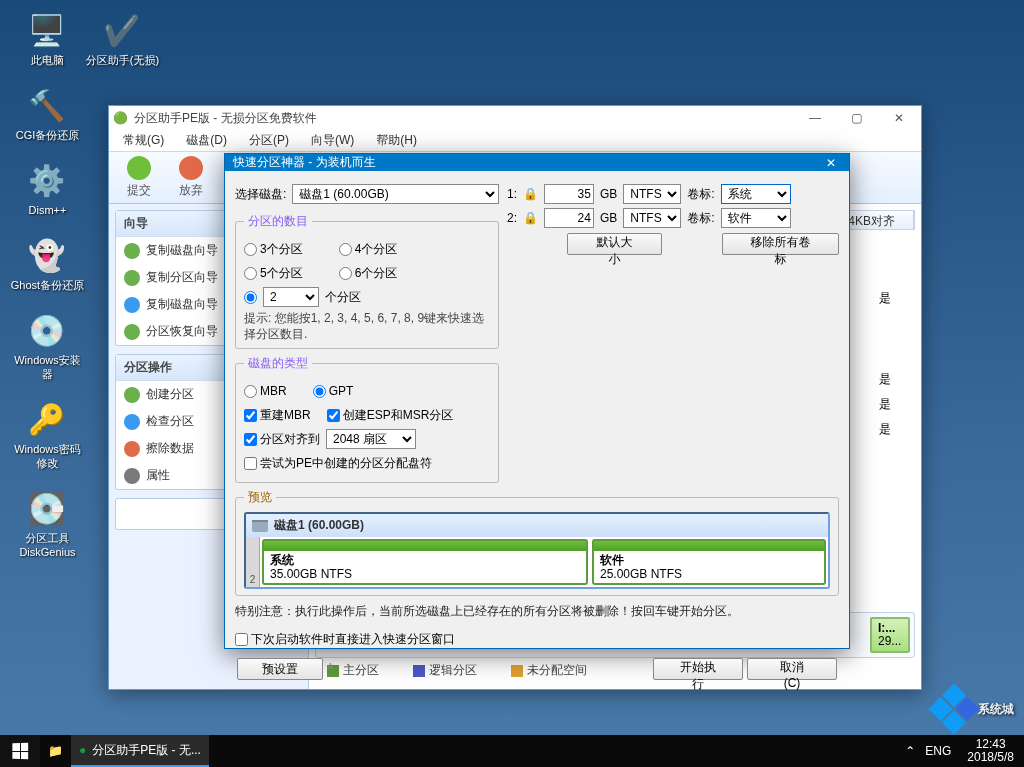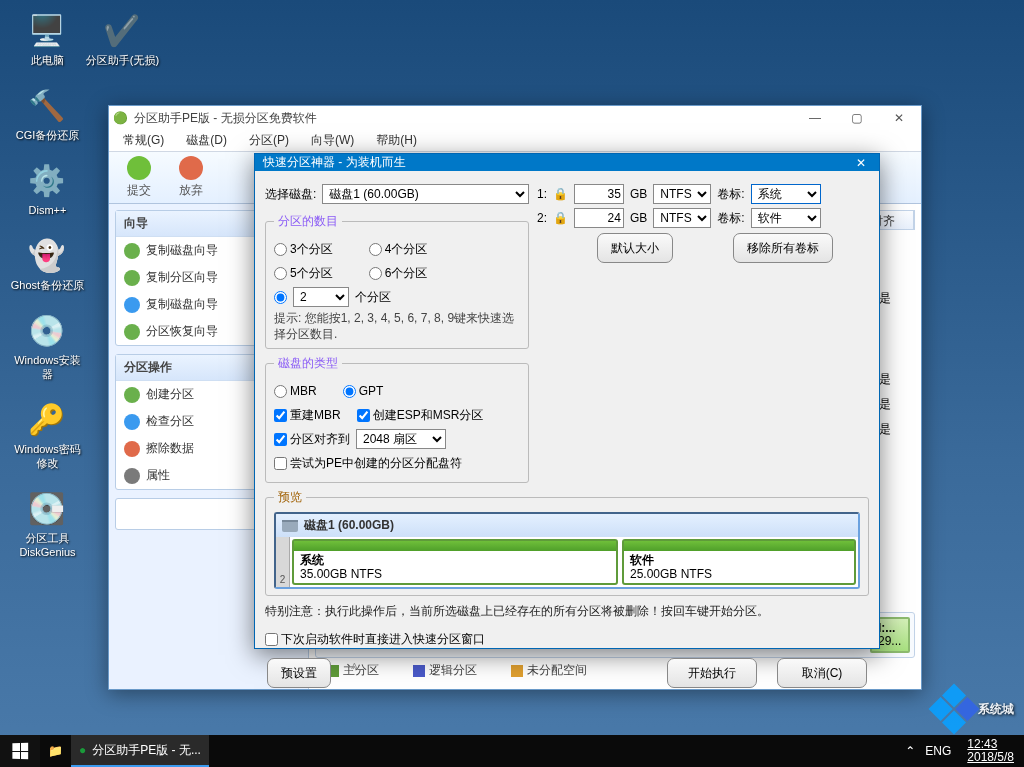--- a/index.html
+++ b/index.html
@@ -20,21 +20,21 @@
 .watermark .logo div:nth-child(2) { background: #3365e6; }
 
 
 .taskbar { position: absolute; bottom: 0; left: 0; right: 0; height: 32px; background: #0a0a0a; display: flex; align-items: center; color: #fff; }
 .taskbar .start { width: 40px; height: 32px; display: flex; align-items: center; justify-content: center; background: #111; }
 .taskbar .start .wlogo { width: 16px; height: 16px; display: grid; grid-template-columns: 1fr 1fr; grid-template-rows: 1fr 1fr; gap: 1px; transform: perspective(40px) rotateY(-10deg); }
 .taskbar .start .wlogo div { background: #fff; }
 .taskbar .tbitem { height: 32px; padding: 0 8px; display: flex; align-items: center; gap: 6px; }
 .taskbar .tbapp { background: #2a2a2a; border-bottom: 2px solid #3a9aef; max-width: 190px; }
 .taskbar .tray { margin-left: auto; display: flex; align-items: center; gap: 10px; padding-right: 4px; font-size: 11px; }
-.taskbar .tray .clock { text-align: left; line-height: 13px; padding: 0 6px; text-decoration: underline; }
+.taskbar .tray .clock { text-align: center; line-height: 13px; padding: 0 6px; }
 
 
 .mainwin { position: absolute; left: 108px; top: 105px; width: 814px; height: 585px; background: #fff; border: 1px solid #6a9ac9; box-shadow: 0 4px 20px rgba(0,0,0,.4); display: flex; flex-direction: column; }
 .mainwin .titlebar { height: 24px; background: #fff; display: flex; align-items: center; padding: 0 4px; gap: 6px; color: #444; }
 .mainwin .titlebar .spacer { flex: 1; }
 .mainwin .titlebar .winbtn { width: 36px; height: 22px; display: flex; align-items: center; justify-content: center; color: #555; }
 .mainwin .menubar { height: 22px; background: #fff; display: flex; align-items: center; padding: 0 4px; gap: 2px; color: #333; border-bottom: 1px solid #d0d8e4; }
 .mainwin .menubar span { padding: 2px 10px; }
 .mainwin .toolbar { height: 52px; background: linear-gradient(#f6fbff, #e4f0ff); border-bottom: 1px solid #b0c4de; display: flex; align-items: center; padding: 0 6px; gap: 4px; }
 .tbtn { display: flex; flex-direction: column; align-items: center; justify-content: center; color: #555; width: 48px; height: 46px; font-size: 11px; }
@@ -54,49 +54,49 @@
 .tblrow { display: flex; padding: 4px 0; }
 .tblrow div:nth-child(1) { width: 60px; text-align: center; }
 .tblrow div:nth-child(2) { width: 60px; text-align: center; }
 
 .diskbar-area { border: 1px solid #c2d3e8; border-radius: 3px; padding: 4px; margin-top: auto; background: #f8fbff; display: flex; gap: 4px; }
 .diskseg { border: 2px solid #8dbb6f; background: linear-gradient(#d4f0b8, #a8e080); border-radius: 2px; padding: 3px 6px; font-size: 11px; line-height: 13px; }
 .legend { display: flex; gap: 34px; padding: 4px 12px; align-items: center; color: #444; }
 .legend .lq { width: 12px; height: 12px; display: inline-block; vertical-align: middle; margin-right: 4px; }
 
 
-.dialog { position: absolute; left: 224px; top: 153px; width: 626px; height: 496px; background: #f0f0f0; border: 1px solid #0066b3; box-shadow: 0 6px 24px rgba(0,0,0,.5); display: flex; flex-direction: column; margin-left: 30px; }
+.dialog { position: absolute; left: 224px; top: 153px; width: 626px; height: 496px; background: #f0f0f0; border: 1px solid #0066b3; box-shadow: 0 6px 24px rgba(0,0,0,.5); display: flex; flex-direction: column; }
 .dlg-title { height: 24px; background: #0078c8; color: #fff; display: flex; align-items: center; padding: 0 8px; }
 .dlg-title .spacer { flex: 1; }
 .dlg-title .clx { width: 20px; text-align: center; }
 .dlg-body { flex: 1; padding: 10px; display: flex; flex-direction: column; gap: 6px; }
 .dlg-top { display: flex; gap: 8px; }
 .dlg-left { flex: 0 0 264px; display: flex; flex-direction: column; gap: 6px; }
 .dlg-right { flex: 1; }
 fieldset.box { border: 1px solid #bbb; border-radius: 3px; padding: 6px 8px; }
 fieldset legend { color: #8b5cf6; padding: 0 4px; }
 .row { display: flex; align-items: center; gap: 6px; margin: 2px 0; min-height: 22px; }
 .row label { display: flex; align-items: center; gap: 3px; }
 select, input[type=text], .txt { height: 20px; border: 1px solid #888; font-size: 12px; padding: 0 2px; background: #fff; }
-.btn { height: 30px; padding: 0 13px; background: linear-gradient(#fafafa,#e4e4e4); border: 1px solid #888; border-radius: 7px; }
+.btn { height: 22px; padding: 0 24px; background: linear-gradient(#fafafa,#e4e4e4); border: 1px solid #888; border-radius: 2px; }
 .hint { color: #444; line-height: 16px; }
 
 .preview-box { border: 1px solid #bbb; border-radius: 3px; padding: 6px 8px; }
 .preview-box legend { color: #a16207; }
 .pdisk { border: 2px inset #6aa1df; border-radius: 3px; overflow: hidden; }
 .pd-hdr { background: linear-gradient(#e4f0ff,#cde0f8); padding: 3px 6px; display: flex; align-items: center; gap: 6px; font-weight: bold; color: #333; }
 .pd-body { display: flex; height: 50px; background: #fff; }
 .pd-gap { width: 14px; background: #d8d8d8; border-right: 1px solid #aaa; display: flex; align-items: flex-end; justify-content: center; font-size: 10px; color: #555; padding-bottom: 2px; }
 .pd-part { border: 2px solid #5f9b3a; border-radius: 3px; margin: 2px; display: flex; flex-direction: column; }
 .pd-part .bar { height: 10px; background: linear-gradient(#6fbf3a, #4f9f2a); }
 .pd-part .info { padding: 2px 6px; font-size: 11px; line-height: 14px; }
 .pd-part .info b { font-weight: bold; }
 
 .warn { color: #222; line-height: 18px; }
-.dlg-footer { display: flex; gap: 20px; padding: 0 2px 2px; align-items: flex-start; }
+.dlg-footer { display: flex; gap: 4px; padding: 0 2px 2px; align-items: flex-start; }
 .dlg-footer .spacer { flex: 1; }
 select.sel-inline { height: 20px; }
 
 .icon-disk { display: inline-block; width: 16px; height: 12px; background: #9ab; border-radius: 0 0 2px 2px; border-top: 2px solid #789; position: relative; }
 
 input[type=radio], input[type=checkbox] { margin: 0; }
 </style>
 </head>
 <body>
 

